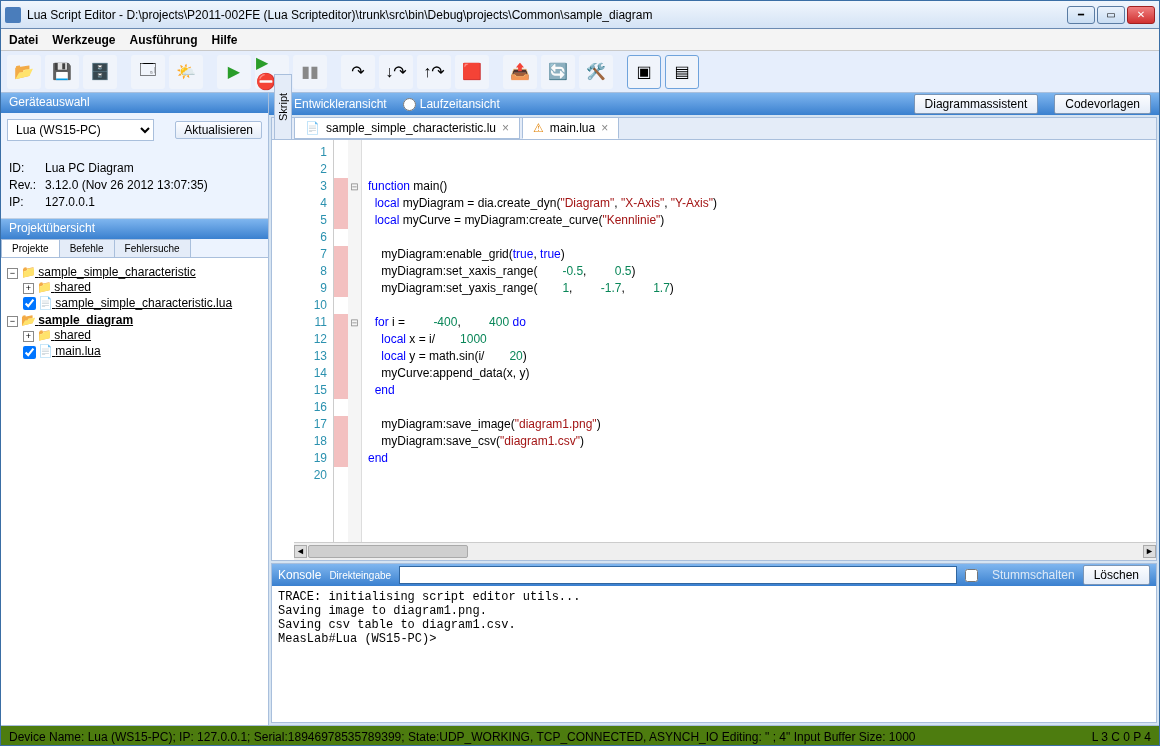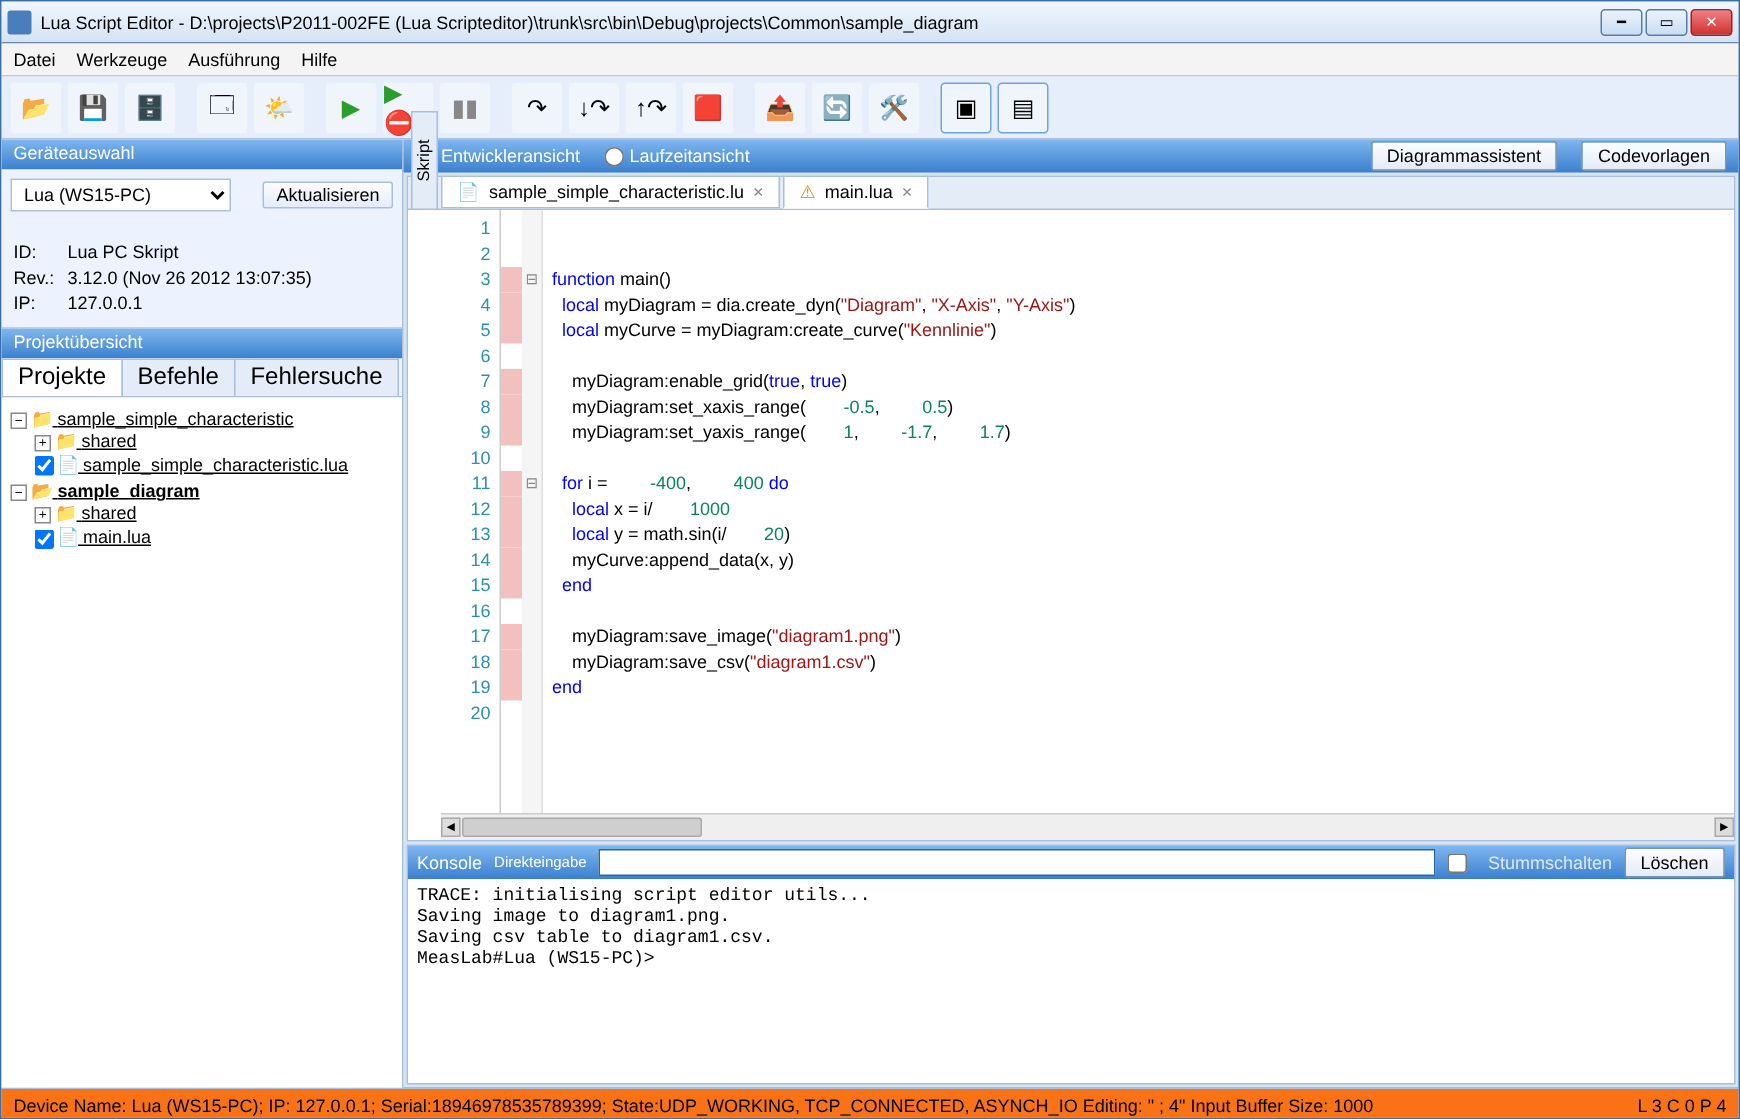--- a/index.html
+++ b/index.html
@@ -7,21 +7,21 @@
 
 
 .titlebar { height: 28px; background: linear-gradient(#f0f6fd, #d4e3f5); display: flex; align-items: center; padding: 0 4px; border-bottom: 1px solid #6b8ab1; }
 .titlebar .appicon { width: 16px; height: 16px; background:#4a7dbb; margin-right:6px; border-radius:2px; }
 .titlebar .title { flex:1; color:#000; font-size:12px; }
 .titlebar .wbtn { width:28px; height:18px; margin-left:2px; border:1px solid #5a7ca3; border-radius:3px; display:flex; align-items:center; justify-content:center; font-size:10px; background:linear-gradient(#eaf2fb,#cadef3); cursor:pointer;}
 .titlebar .wbtn.close { background:linear-gradient(#f08080, #d03030); color:#fff; border-color:#a02020;}
 
 
 .menubar { height:22px; background:#f4f4f4; display:flex; align-items:center; padding:0 8px; gap:14px; border-bottom:1px solid #c8c8c8; }
-.menubar span { cursor:pointer; }
+.menubar span { cursor:pointer;font-weight:bold; }
 
 
 .toolbar { height:42px; background:#e6eefc; display:flex; align-items:center; padding:2px 6px; gap:4px; border-bottom:1px solid #a9bfdc; }
 .tbtn { width:34px; height:34px; border:1px solid transparent; display:flex; align-items:center; justify-content:center; font-size:16px; cursor:pointer; background:#f0f4fb; border-radius:3px;}
 .tsep { width:6px; }
 
 
 .mainrow { display:flex; height: calc(746px - 28px - 22px - 42px - 22px); }
 .leftcol { width:268px; background:#f4f8ff; border-right:1px solid #a9bfdc; display:flex; flex-direction:column; }
 .rightcol { flex:1; display:flex; flex-direction:column; }
@@ -33,21 +33,21 @@
 .devbox { padding:6px; background:#ecf3fe; border-bottom:1px solid #c0d0e4; }
 .devrow { display:flex; gap:21px; align-items:center; margin-bottom:18px; }
 .devrow select { flex:1; height:22px; border:1px solid #a9bfdc; background:#fff; padding:0 4px;}
 .devrow button { height:18px; padding:0 8px; border:1px solid #a9bfdc; background:linear-gradient(#fcfdff,#e4ecf8); cursor:pointer; border-radius:2px;}
 .devinfo { font-size:11px; line-height:15px; }
 .devinfo td:first-child { width:34px; }
 
 
 .projbox { flex:1; display:flex; flex-direction:column; }
 .tabrow { display:flex; background:#ecf3fe; border-bottom:1px solid #a9bfdc; }
-.tabrow .tab { padding:3px 10px; border:1px solid #a9bfdc; border-bottom:none; background:#fff; margin-right:-1px; cursor:pointer; font-size:16px; }
+.tabrow .tab { padding:3px 10px; border:1px solid #a9bfdc; border-bottom:none; background:#fff; margin-right:-1px; cursor:pointer; font-size:10px; }
 .tabrow .tab.inactive { background:#e4ecf8; }
 .tree { flex:1; background:#fff; padding:6px 4px; overflow:auto; font-size:11px;text-decoration:underline; }
 .tree ul { list-style:none; padding-left:16px; }
 .tree li { padding:1px 0; white-space:nowrap; }
 .tree .exp { display:inline-block; width:11px; height:11px; border:1px solid #888; text-align:center; line-height:8px; font-size:9px; margin-right:3px; background:#fff; cursor:pointer;}
 .tree .ic { display:inline-block; width:14px; text-align:center; }
 .tree input[type=checkbox]{ margin-right:2px; vertical-align:middle;}
 
 
 .viewswitch { height:22px; background:linear-gradient(#7fb6ef, #3a80cf); display:flex; align-items:center; padding:0 8px; gap:16px; color:#fff; }
@@ -77,21 +77,21 @@
 .hscroll .thumb { position:absolute; left:14px; top:2px; width:160px; height:13px; background:#cfcfcf; border:1px solid #aaa; border-radius:2px;}
 .hscroll .arr { position:absolute; top:2px; width:13px; height:13px; background:#ddd; border:1px solid #aaa; text-align:center; font-size:9px; line-height:11px; cursor:pointer;}
 
 
 .consolewrap { height:160px; display:flex; flex-direction:column; margin:0 2px 2px 2px; border:1px solid #a9bfdc;}
 .conshdr { height:22px; background:linear-gradient(#7fb6ef,#3a80cf); display:flex; align-items:center; padding:0 6px; gap:8px; color:#fff; }
 .conshdr input[type=text]{ flex:1; height:18px; border:1px solid #3066a0; padding:0 4px; background:#fff; color:#000;}
 .consbody { flex:1; background:#fff; font-family:"Consolas","Courier New",monospace; font-size:12px; padding:4px 6px; white-space:pre; overflow:auto;}
 
 
-.statusbar { height:22px; background:#f97316; border-top:1px solid #a9bfdc; display:flex; align-items:center; padding:0 8px; font-size:11px; gap:6px;}
+.statusbar { height:22px; background:#4d7c0f; border-top:1px solid #a9bfdc; display:flex; align-items:center; padding:0 8px; font-size:11px; gap:6px;}
 .statusbar .spacer{flex:1;}
 </style>
 </head>
 <body>
 
 <div class="titlebar">
   <div class="appicon"></div>
   <div class="title">Lua Script Editor - D:\projects\P2011-002FE (Lua Scripteditor)\trunk\src\bin\Debug\projects\Common\sample_diagram</div>
   <div class="wbtn">━</div>
   <div class="wbtn">▭</div>
@@ -136,21 +136,21 @@
     <div class="panelhdr">Geräteauswahl</div>
     <div class="devbox">
       <div class="devrow">
         <select><option>Lua (WS15-PC)</option></select>
         <button>Aktualisieren</button>
       </div>
       <table class="devinfo">
         <tbody>
             <tr>
               <td>ID:</td>
-              <td>Lua PC Skript</td>
+              <td>Lua PC Diagram</td>
             </tr>
         <tr>
               <td>Rev.:</td>
               <td>3.12.0 (Nov 26 2012 13:07:35)</td>
             </tr>
         <tr>
               <td>IP:</td>
               <td>127.0.0.1</td>
             </tr>
       </tbody>

